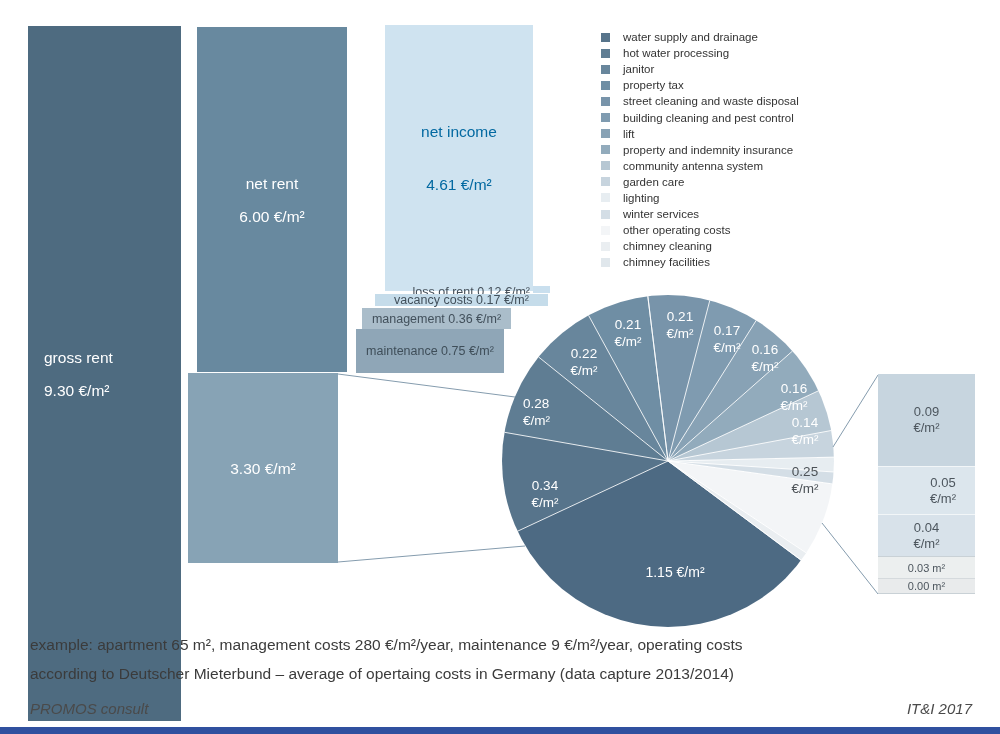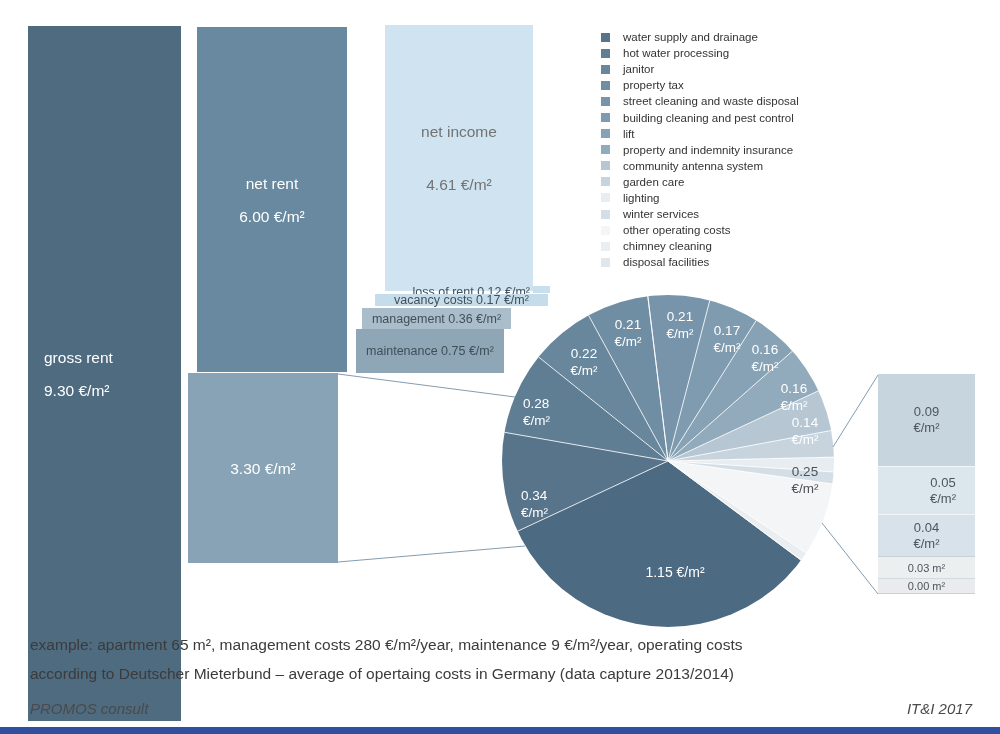--- a/index.html
+++ b/index.html
@@ -3,21 +3,21 @@
 <meta charset="utf-8">
 <style>
   html,body{margin:0;padding:0;background:#fff;}
   .stage{position:relative;width:1000px;height:734px;background:#fff;overflow:hidden;
          font-family:"Liberation Sans",sans-serif;}
   .bar{position:absolute;display:flex;flex-direction:column;justify-content:center;
        font-size:15.5px;line-height:33px;color:#fff;}
   .bar .val{white-space:nowrap;}
   #bar-gross{left:28px;top:26px;width:153px;height:695px;background:#4e6b80;padding-left:16px;box-sizing:border-box;}
   #bar-netrent{left:197px;top:27px;width:150px;height:345px;background:#68899f;text-align:center;}
-  #bar-netincome{left:385px;top:25px;width:148px;height:266px;background:#cfe3f0;color:#737373;text-align:center;gap:20px;}
+  #bar-netincome{left:385px;top:25px;width:148px;height:266px;background:#cfe3f0;color:#0369a1;text-align:center;gap:20px;}
   #bar-operating{left:188px;top:373px;width:150px;height:190px;background:#87a3b5;text-align:center;}
   .cascade-text{position:absolute;font-size:12.5px;color:#45505a;white-space:nowrap;}
   #loss-label{left:380px;top:285px;width:150px;text-align:right;}
   #loss-bar{position:absolute;left:533px;top:286px;width:17px;height:7px;background:#c9dfee;}
   .cascade-bar{position:absolute;display:flex;align-items:center;justify-content:center;
                font-size:12.5px;color:#42505b;white-space:nowrap;}
   #vacancy-bar{left:375px;top:294px;width:173px;height:12px;background:#c5dcea;}
   #management-bar{left:362px;top:308px;width:149px;height:21px;background:#aabdca;}
   #maintenance-bar{left:356px;top:329px;width:148px;height:44px;background:#8fa6b7;color:#3f4e59;}
   #legend{position:absolute;left:601px;top:29px;}
@@ -127,21 +127,21 @@
       <div class="legend-row">
         <span class="legend-swatch" style="background: rgb(243, 245, 247);"></span>
         <span>other operating costs</span>
       </div>
       <div class="legend-row">
         <span class="legend-swatch" style="background: rgb(234, 238, 241);"></span>
         <span>chimney cleaning</span>
       </div>
       <div class="legend-row">
         <span class="legend-swatch" style="background: rgb(224, 231, 236);"></span>
-        <span>disposal facilities</span>
+        <span>chimney facilities</span>
       </div>
     </div>
 
   <div id="pie" style="background: conic-gradient(from -7deg, rgb(120, 148, 170) 0deg, rgb(120, 148, 170) 21.6deg, rgb(127, 155, 176) 21.6deg, rgb(127, 155, 176) 39.0857deg, rgb(136, 162, 181) 39.0857deg, rgb(136, 162, 181) 55.5429deg, rgb(146, 171, 188) 55.5429deg, rgb(146, 171, 188) 72deg, rgb(182, 199, 211) 72deg, rgb(182, 199, 211) 86.4deg, rgb(199, 212, 222) 86.4deg, rgb(199, 212, 222) 95.6571deg, rgb(231, 237, 241) 95.6571deg, rgb(231, 237, 241) 100.8deg, rgb(212, 222, 230) 100.8deg, rgb(212, 222, 230) 104.914deg, rgb(243, 245, 247) 104.914deg, rgb(243, 245, 247) 130.629deg, rgb(234, 238, 241) 130.629deg, rgb(234, 238, 241) 133.714deg, rgb(224, 231, 236) 133.714deg, rgb(224, 231, 236) 133.714deg, rgb(77, 106, 131) 133.714deg, rgb(77, 106, 131) 252deg, rgb(87, 116, 139) 252deg, rgb(87, 116, 139) 286.971deg, rgb(95, 125, 147) 286.971deg, rgb(95, 125, 147) 315.771deg, rgb(104, 134, 156) 315.771deg, rgb(104, 134, 156) 338.4deg, rgb(111, 142, 164) 338.4deg, rgb(111, 142, 164) 360deg);"></div>
 
   <svg id="overlay" width="1000" height="734">
     <line x1="338" y1="374" x2="515" y2="397" stroke="#859cae" stroke-width="1"></line>
     <line x1="338" y1="562" x2="525" y2="546" stroke="#859cae" stroke-width="1"></line>
     <line x1="833" y1="447" x2="878" y2="375" stroke="#859cae" stroke-width="1"></line>
     <line x1="822" y1="523" x2="878" y2="594" stroke="#859cae" stroke-width="1"></line>
@@ -182,21 +182,21 @@
   </div>
   <div class="pie-label" style="left:781px;top:415px;">
     <span>0.14</span>
     <span class="u">€/m²</span>
   </div>
   <div class="pie-label dark" style="left:781px;top:464px;">
     <span>0.25</span>
     <span class="u">€/m²</span>
   </div>
   <div class="pie-label" id="pl-heating" style="left:605px;top:564px;">1.15 €/m²</div>
-  <div class="pie-label" style="left:521px;top:488px;text-align:left;">
+  <div class="pie-label" style="left:521px;top:478px;text-align:center;">
     <span>0.34</span>
     <span class="u">€/m²</span>
   </div>
   <div class="pie-label" style="left:523px;top:396px;text-align:left;">
     <span>0.28</span>
     <span class="u">€/m²</span>
   </div>
   <div class="pie-label" style="left:560px;top:346px;">
     <span>0.22</span>
     <span class="u">€/m²</span>

